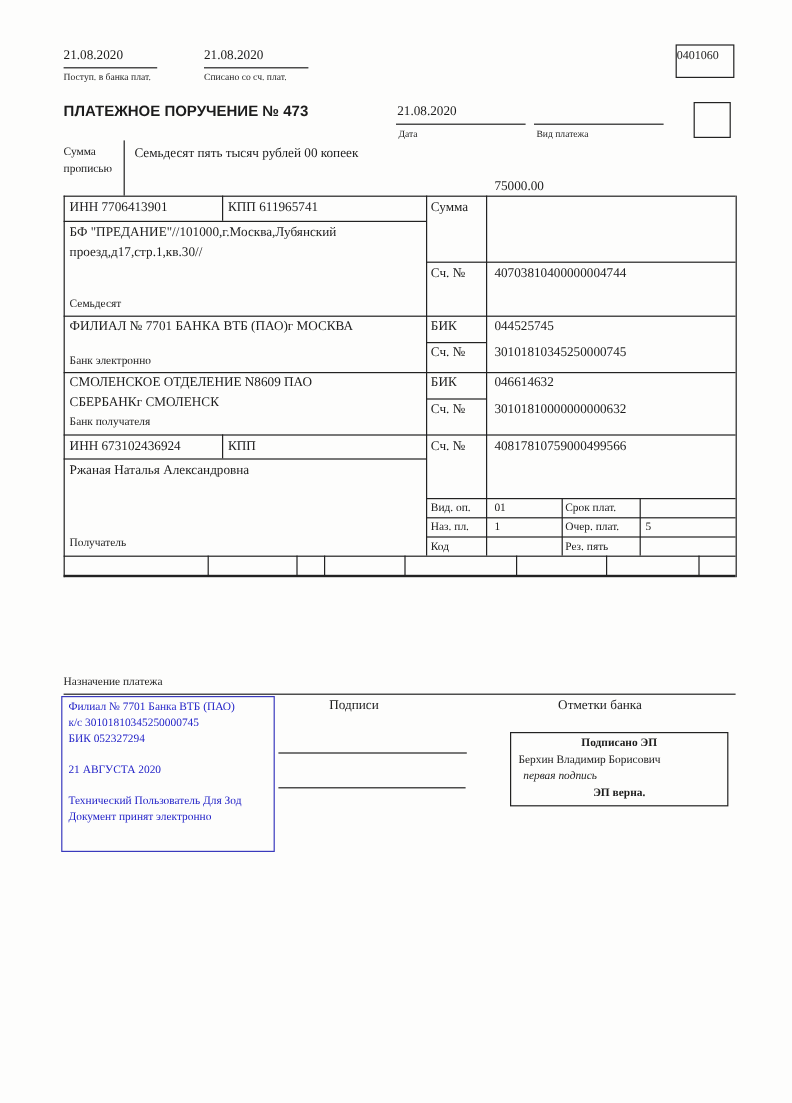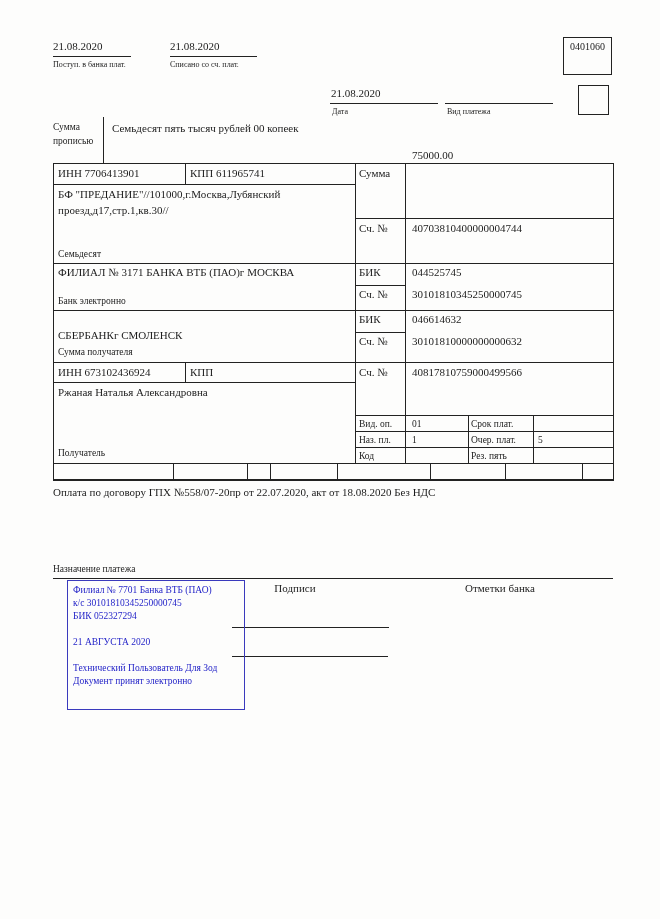--- a/index.html
+++ b/index.html
@@ -9,43 +9,44 @@
   .lbl{font-size:8px;line-height:9px;}
   .sec{font-size:9.5px;line-height:11px;}
   .hl{position:absolute;height:1px;background:#222;}
   .vl{position:absolute;width:1px;background:#222;}
   .thick{height:2px;}
   .box{position:absolute;border:1px solid #222;box-sizing:border-box;}
   .title{font-family:"Liberation Sans", sans-serif;font-weight:bold;font-size:12.5px;}
   .center{text-align:center;}
   #stamp-left{position:absolute;left:51px;top:580px;width:178px;height:130px;
       border:1px solid #3a3abd;box-sizing:border-box;padding:3px 5px;
-      color:#2424c8;font-size:9.5px;line-height:13px;margin-left:16px;}
+      color:#2424c8;font-size:9.5px;line-height:13px;}
   #stamp-left .line{min-height:13px;white-space:normal;}
   #stamp-right{position:absolute;left:425px;top:610px;width:182px;height:62px;
       border:1px solid #222;box-sizing:border-box;padding:3px 6px;
       font-size:9.5px;line-height:13.5px;}
   .b{font-weight:bold;}
   .i{font-style:italic;}
 </style>
 </head>
 <body>
 
 <div id="page">
 
   <div class="t" style="left:53px;top:40px">21.08.2020</div>
   <div class="hl" style="left:53px;top:56px;width:78px"></div>
   <div class="t lbl" style="left:53px;top:60px">Поступ. в банка плат.</div>
 
   <div class="t" style="left:170px;top:40px">21.08.2020</div>
   <div class="hl" style="left:170px;top:56px;width:87px"></div>
   <div class="t lbl" style="left:170px;top:60px">Списано со сч. плат.</div>
 
-  <div class="box" style="left:563px;top:37px;width:49px;height:38px;text-align:center;font-size:10px;line-height:18px">0401060</div>
+  <div class="box" style="left:563px;top:37px;width:49px;height:28px;font-size:10px;line-height:18px">0401060</div>
 
+  <div class="t title" style="left:53px;top:87px">ПЛАТЕЖНОЕ ПОРУЧЕНИЕ № 473</div>
   <div class="t" style="left:331px;top:87px">21.08.2020</div>
   <div class="hl" style="left:330px;top:103px;width:108px"></div>
   <div class="t lbl" style="left:332px;top:107px">Дата</div>
   <div class="hl" style="left:445px;top:103px;width:108px"></div>
   <div class="t lbl" style="left:447px;top:107px">Вид платежа</div>
   <div class="box" style="left:578px;top:85px;width:31px;height:30px;border-width:1.5px"></div>
 
   <div class="t sec" style="left:53px;top:122px">Сумма</div>
   <div class="t sec" style="left:53px;top:136px">прописью</div>
   <div class="vl" style="left:103px;top:117px;height:46px"></div>
@@ -87,66 +88,72 @@
   <div class="t" style="left:190px;top:167px">КПП 611965741</div>
   <div class="t" style="left:359px;top:167px">Сумма</div>
   <div class="t" style="left:412px;top:149px">75000.00</div>
 
   <div class="t" style="left:58px;top:188px">БФ "ПРЕДАНИЕ"//101000,г.Москва,Лубянский</div>
   <div class="t" style="left:58px;top:204px">проезд,д17,стр.1,кв.30//</div>
   <div class="t" style="left:359px;top:222px">Сч. №</div>
   <div class="t" style="left:412px;top:222px">40703810400000004744</div>
   <div class="t sec" style="left:58px;top:249px">Семьдесят</div>
 
-  <div class="t" style="left:58px;top:266px">ФИЛИАЛ № 3171 БАНКА ВТБ (ПАО)г МОСКВА</div>
+  <div class="t" style="left:58px;top:266px">ФИЛИАЛ № 7701 БАНКА ВТБ (ПАО)г МОСКВА</div>
   <div class="t" style="left:359px;top:266px">БИК</div>
   <div class="t" style="left:412px;top:266px">044525745</div>
   <div class="t" style="left:359px;top:288px">Сч. №</div>
   <div class="t" style="left:412px;top:288px">30101810345250000745</div>
   <div class="t sec" style="left:58px;top:296px">Банк электронно</div>
 
+  <div class="t" style="left:58px;top:313px">СМОЛЕНСКОЕ ОТДЕЛЕНИЕ N8609 ПАО</div>
   <div class="t" style="left:58px;top:329px">СБЕРБАНКг СМОЛЕНСК</div>
   <div class="t" style="left:359px;top:313px">БИК</div>
   <div class="t" style="left:412px;top:313px">046614632</div>
   <div class="t" style="left:359px;top:335px">Сч. №</div>
   <div class="t" style="left:412px;top:335px">30101810000000000632</div>
-  <div class="t sec" style="left:58px;top:347px">Сумма получателя</div>
+  <div class="t sec" style="left:58px;top:347px">Банк получателя</div>
 
   <div class="t" style="left:58px;top:366px">ИНН 673102436924</div>
   <div class="t" style="left:190px;top:366px">КПП</div>
   <div class="t" style="left:359px;top:366px">Сч. №</div>
   <div class="t" style="left:412px;top:366px">40817810759000499566</div>
   <div class="t" style="left:58px;top:386px">Ржаная Наталья Александровна</div>
   <div class="t sec" style="left:58px;top:448px">Получатель</div>
 
   <div class="t sec" style="left:359px;top:419px">Вид. оп.</div>
   <div class="t sec" style="left:412px;top:419px">01</div>
   <div class="t sec" style="left:471px;top:419px">Срок плат.</div>
   <div class="t sec" style="left:359px;top:435px">Наз. пл.</div>
   <div class="t sec" style="left:412px;top:435px">1</div>
   <div class="t sec" style="left:471px;top:435px">Очер. плат.</div>
   <div class="t sec" style="left:538px;top:435px">5</div>
   <div class="t sec" style="left:359px;top:451px">Код</div>
   <div class="t sec" style="left:471px;top:451px">Рез. пять</div>
 
-  <div class="t" style="left:53px;top:486px">Оплата по договору ГПХ №558/07-20пр от 22.07.2020, акт от 18.08.2020 Без НДС</div>
   <div class="t sec" style="left:53px;top:564px">Назначение платежа</div>
   <div class="hl" style="left:53px;top:578px;width:560px"></div>
 
   <div class="t center" style="left:235px;top:582px;width:120px">Подписи</div>
   <div class="t center" style="left:420px;top:582px;width:160px">Отметки банка</div>
 
   <div class="hl" style="left:232px;top:627px;width:157px"></div>
   <div class="hl" style="left:232px;top:656px;width:156px"></div>
 
   <div id="stamp-left">
     <div class="line">Филиал № 7701 Банка ВТБ (ПАО)</div>
     <div class="line">к/с 30101810345250000745</div>
     <div class="line">БИК 052327294</div>
     <div class="line"></div>
     <div class="line">21 АВГУСТА 2020</div>
     <div class="line"></div>
     <div class="line">Технический Пользователь Для Зод</div>
     <div class="line">Документ принят электронно</div>
   </div>
 
+  <div id="stamp-right">
+    <div class="b center">Подписано ЭП</div>
+    <div>Берхин Владимир Борисович</div>
+    <div class="i" style="padding-left:4px">первая подпись</div>
+    <div class="b center">ЭП верна.</div>
+  </div>
 
 </div>
 
 </body></html>

